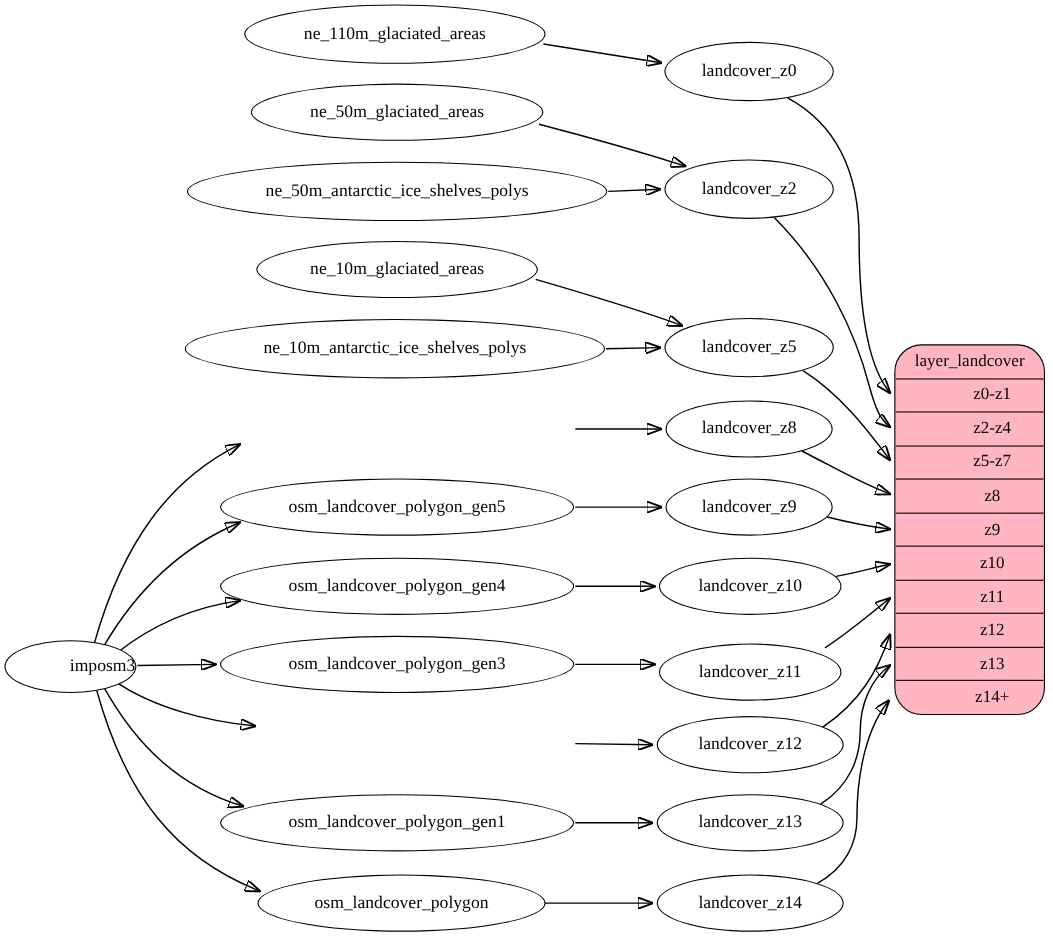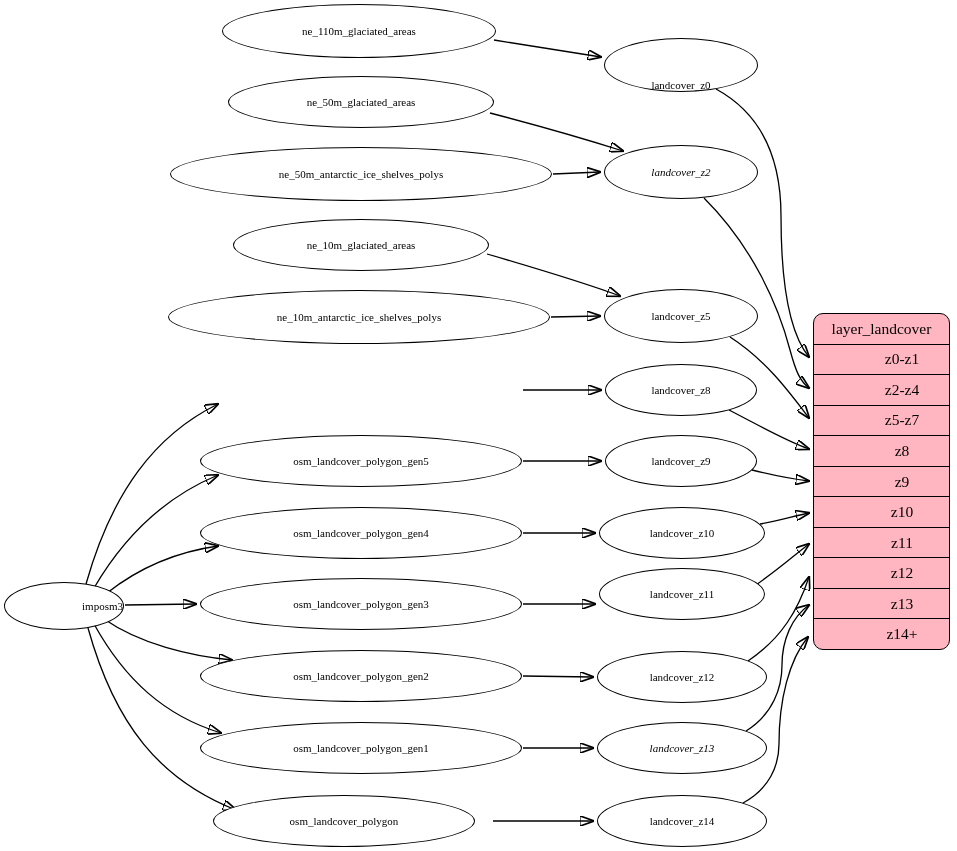--- a/index.html
+++ b/index.html
@@ -19,29 +19,29 @@
   .edges path { fill: none; stroke: #000000; stroke-width: 1.3; }
   .node {
     position: absolute;
     box-sizing: border-box;
     border: 1.4px solid #000000;
     border-radius: 50%;
     background: #ffffff;
     display: flex;
     align-items: center;
     justify-content: center;
-    font-size: 11px;
+    font-size: 16px;
     color: #000000;
     white-space: nowrap;
   }
   .record {
     position: absolute;
     box-sizing: border-box;
     border: 1.5px solid #000000;
-    border-radius: 10px;
+    border-radius: 25px;
     background: #ffb6c1;
     display: flex;
     flex-direction: column;
     font-size: 15.5px;
     color: #000000;
     overflow: hidden;
   }
   .record-title, .record-row {
     flex: 1;
     display: flex;
@@ -118,55 +118,52 @@
   </div>
   <div class="node" style="left:200px; top:435px; width:322px; height:52px;">
     <span>osm_landcover_polygon_gen5</span>
   </div>
   <div class="node" style="left:200px; top:507px; width:322px; height:52px;">
     <span>osm_landcover_polygon_gen4</span>
   </div>
   <div class="node" style="left:200px; top:578px; width:322px; height:52px;">
     <span>osm_landcover_polygon_gen3</span>
   </div>
-  <div class="node" style="left:200px; top:650px; width:322px; height:52px;">
-    <span>osm_landcover_polygon_gen2</span>
-  </div>
   <div class="node" style="left:200px; top:722px; width:322px; height:52px;">
     <span>osm_landcover_polygon_gen1</span>
   </div>
-  <div class="node" style="left:213px; top:795px; width:262px; height:52px;">
+  <div class="node" style="left:234px; top:795px; width:262px; height:52px;">
     <span>osm_landcover_polygon</span>
   </div>
 
-  <div class="node" style="left:604px; top:38px; width:154px; height:54px;align-items:flex-end;">
+  <div class="node" style="left:604px; top:38px; width:154px; height:54px;">
     <span>landcover_z0</span>
   </div>
-  <div class="node" style="left:604px; top:145px; width:154px; height:54px;font-style:italic;">
+  <div class="node" style="left:604px; top:145px; width:154px; height:54px;">
     <span>landcover_z2</span>
   </div>
   <div class="node" style="left:604px; top:289px; width:154px; height:54px;">
     <span>landcover_z5</span>
   </div>
   <div class="node" style="left:605px; top:364px; width:152px; height:52px;">
     <span>landcover_z8</span>
   </div>
   <div class="node" style="left:605px; top:435px; width:152px; height:52px;">
     <span>landcover_z9</span>
   </div>
   <div class="node" style="left:599px; top:507px; width:166px; height:52px;">
     <span>landcover_z10</span>
   </div>
-  <div class="node" style="left:599px; top:568px; width:166px; height:52px;">
+  <div class="node" style="left:599px; top:585px; width:166px; height:52px;">
     <span>landcover_z11</span>
   </div>
   <div class="node" style="left:597px; top:651px; width:170px; height:52px;">
     <span>landcover_z12</span>
   </div>
-  <div class="node" style="left:597px; top:722px; width:170px; height:52px;font-style:italic;">
+  <div class="node" style="left:597px; top:722px; width:170px; height:52px;">
     <span>landcover_z13</span>
   </div>
   <div class="node" style="left:597px; top:795px; width:170px; height:52px;">
     <span>landcover_z14</span>
   </div>
 
   <div class="record" style="left:813px; top:313px; width:137px; height:337px;">
     <div class="record-title">layer_landcover</div>
     <div class="record-row">z0-z1</div>
     <div class="record-row">z2-z4</div>

